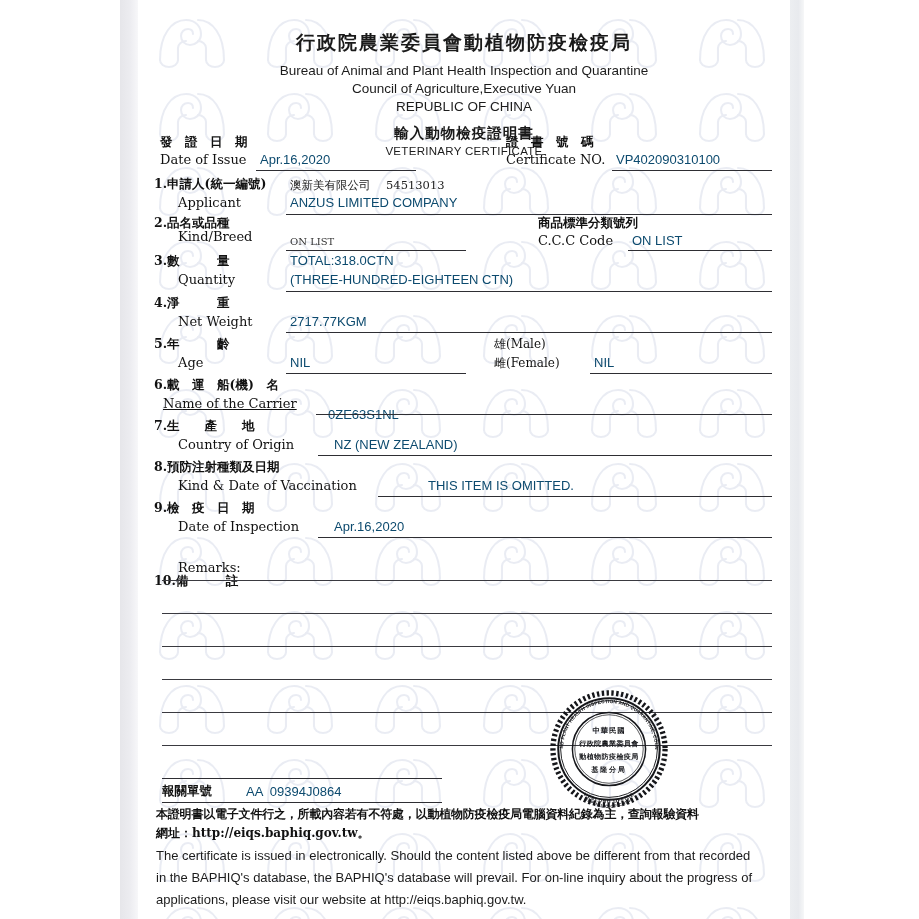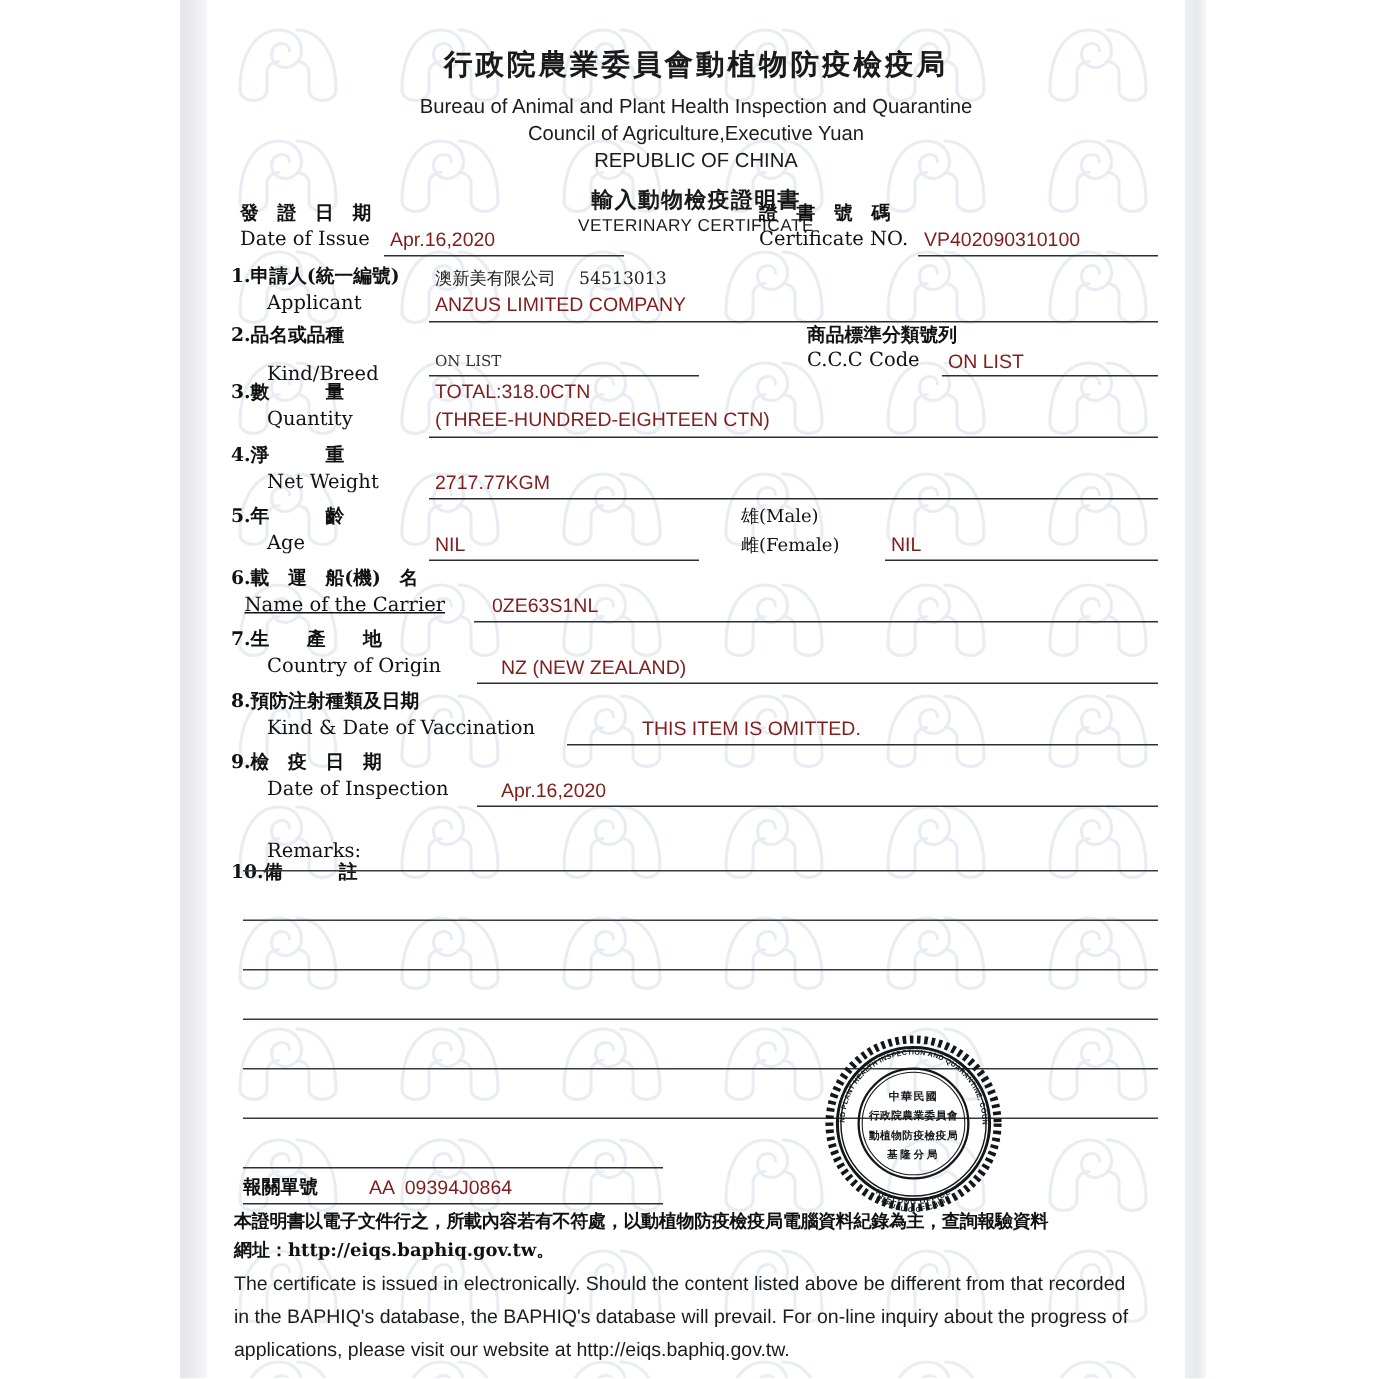--- a/index.html
+++ b/index.html
@@ -122,21 +122,21 @@
   }
   .en-label {
     font-family: "DejaVu Serif", serif;
     font-size: 13px;
     color: #111;
     white-space: pre;
   }
   .val {
     font-family: "Liberation Sans", sans-serif;
     font-size: 13px;
-    color: #7f1d1d;
+    color: #0c4a6e;
     white-space: pre;
   }
   .val-sm {
     font-family: "DejaVu Serif", serif;
     font-size: 10px;
     color: #333;
     white-space: pre;
   }
   .val-cn {
     font-family: "DejaVu Serif", serif;
@@ -245,21 +245,21 @@
       <div class="uline" style="left:474px; top:170px; width:160px;"></div>
 
       <div class="row cn-label" style="left:16px; top:176px;"><span>1.</span><span>申請人(統一編號)</span></div>
       <div class="row en-label" style="left:40px; top:195px;">Applicant</div>
       <div class="row val-cn" style="left:152px; top:178px;">澳新美有限公司</div>
       <div class="row val-cn" style="left:248px; top:178px;">54513013</div>
       <div class="row val" style="left:152px; top:195px;">ANZUS LIMITED COMPANY</div>
       <div class="uline" style="left:148px; top:214px; width:486px;"></div>
 
       <div class="row cn-label" style="left:16px; top:215px;"><span>2.</span><span>品名或品種</span></div>
-      <div class="row en-label" style="left:40px; top:242px;text-align:right;">Kind/Breed</div>
+      <div class="row en-label" style="left:40px; top:229px;text-align:right;">Kind/Breed</div>
       <div class="row val-sm" style="left:152px; top:236px;">ON LIST</div>
       <div class="uline" style="left:148px; top:250px; width:180px;"></div>
 
       <div class="row cn-label" style="left:400px; top:215px;">商品標準分類號列</div>
       <div class="row en-label" style="left:400px; top:233px;">C.C.C Code</div>
       <div class="row val" style="left:494px; top:233px;">ON LIST</div>
       <div class="uline" style="left:490px; top:250px; width:144px;"></div>
 
       <div class="row cn-label" style="left:16px; top:253px;"><span>3.</span><span>數　　　量</span></div>
       <div class="row en-label" style="left:40px; top:272px;">Quantity</div>
@@ -277,21 +277,21 @@
       <div class="row val" style="left:152px; top:355px;">NIL</div>
       <div class="uline" style="left:148px; top:373px; width:180px;"></div>
 
       <div class="row en-label" style="left:356px; top:336px; font-size:12px;">雄(Male)</div>
       <div class="row en-label" style="left:356px; top:355px; font-size:12px;">雌(Female)</div>
       <div class="row val" style="left:456px; top:355px;">NIL</div>
       <div class="uline" style="left:452px; top:373px; width:182px;"></div>
 
       <div class="row cn-label" style="left:16px; top:377px;"><span>6.</span><span>載　運　船(機)　名</span></div>
       <div class="row en-label" style="left:25px; top:396px;text-decoration:underline;">Name of the Carrier</div>
-      <div class="row val" style="left:190px; top:396px;">0ZE63S1NL</div>
+      <div class="row val" style="left:190px; top:407px;">0ZE63S1NL</div>
       <div class="uline" style="left:178px; top:414px; width:456px;"></div>
 
       <div class="row cn-label" style="left:16px; top:418px;"><span>7.</span><span>生　　產　　地</span></div>
       <div class="row en-label" style="left:40px; top:437px;">Country of Origin</div>
       <div class="row val" style="left:196px; top:437px;">NZ (NEW ZEALAND)</div>
       <div class="uline" style="left:180px; top:455px; width:454px;"></div>
 
       <div class="row cn-label" style="left:16px; top:459px;"><span>8.</span><span>預防注射種類及日期</span></div>
       <div class="row en-label" style="left:40px; top:478px;">Kind &amp; Date of Vaccination</div>
       <div class="row val" style="left:290px; top:478px;">THIS ITEM IS OMITTED.</div>

